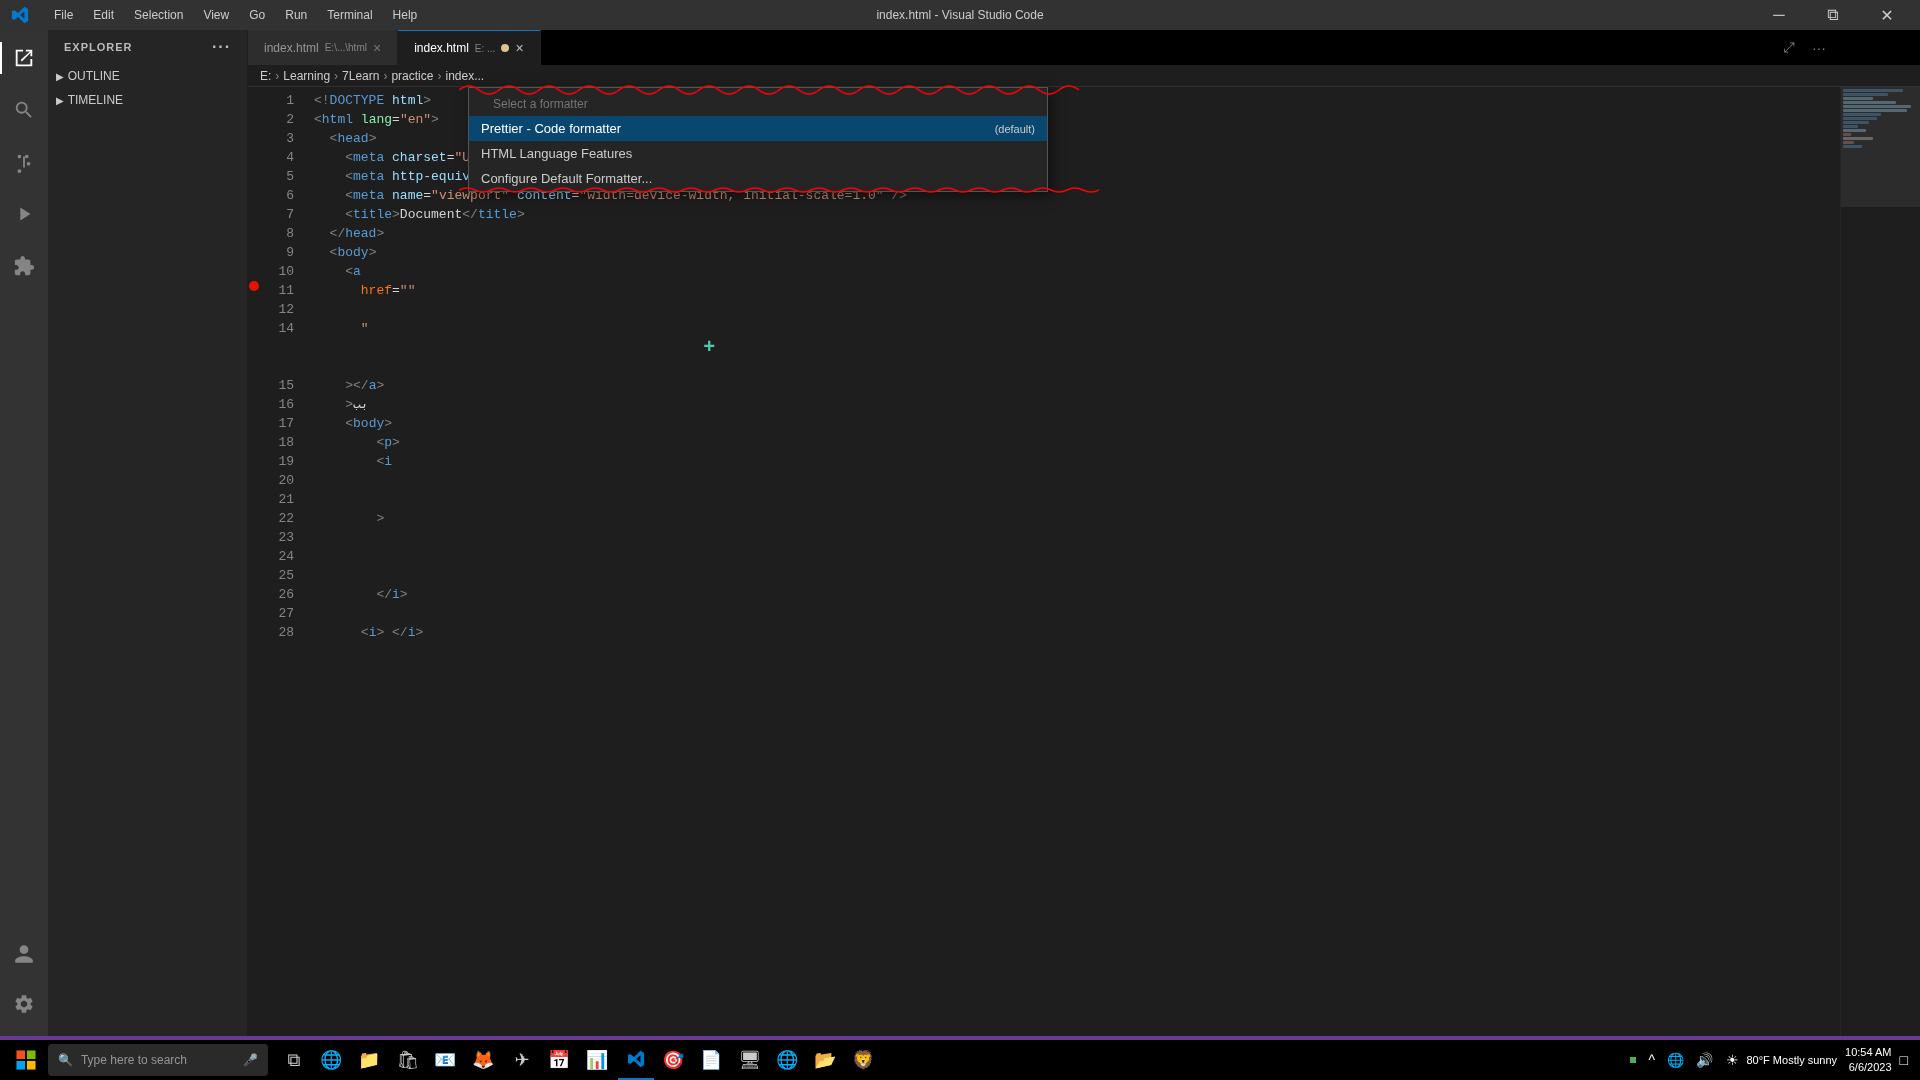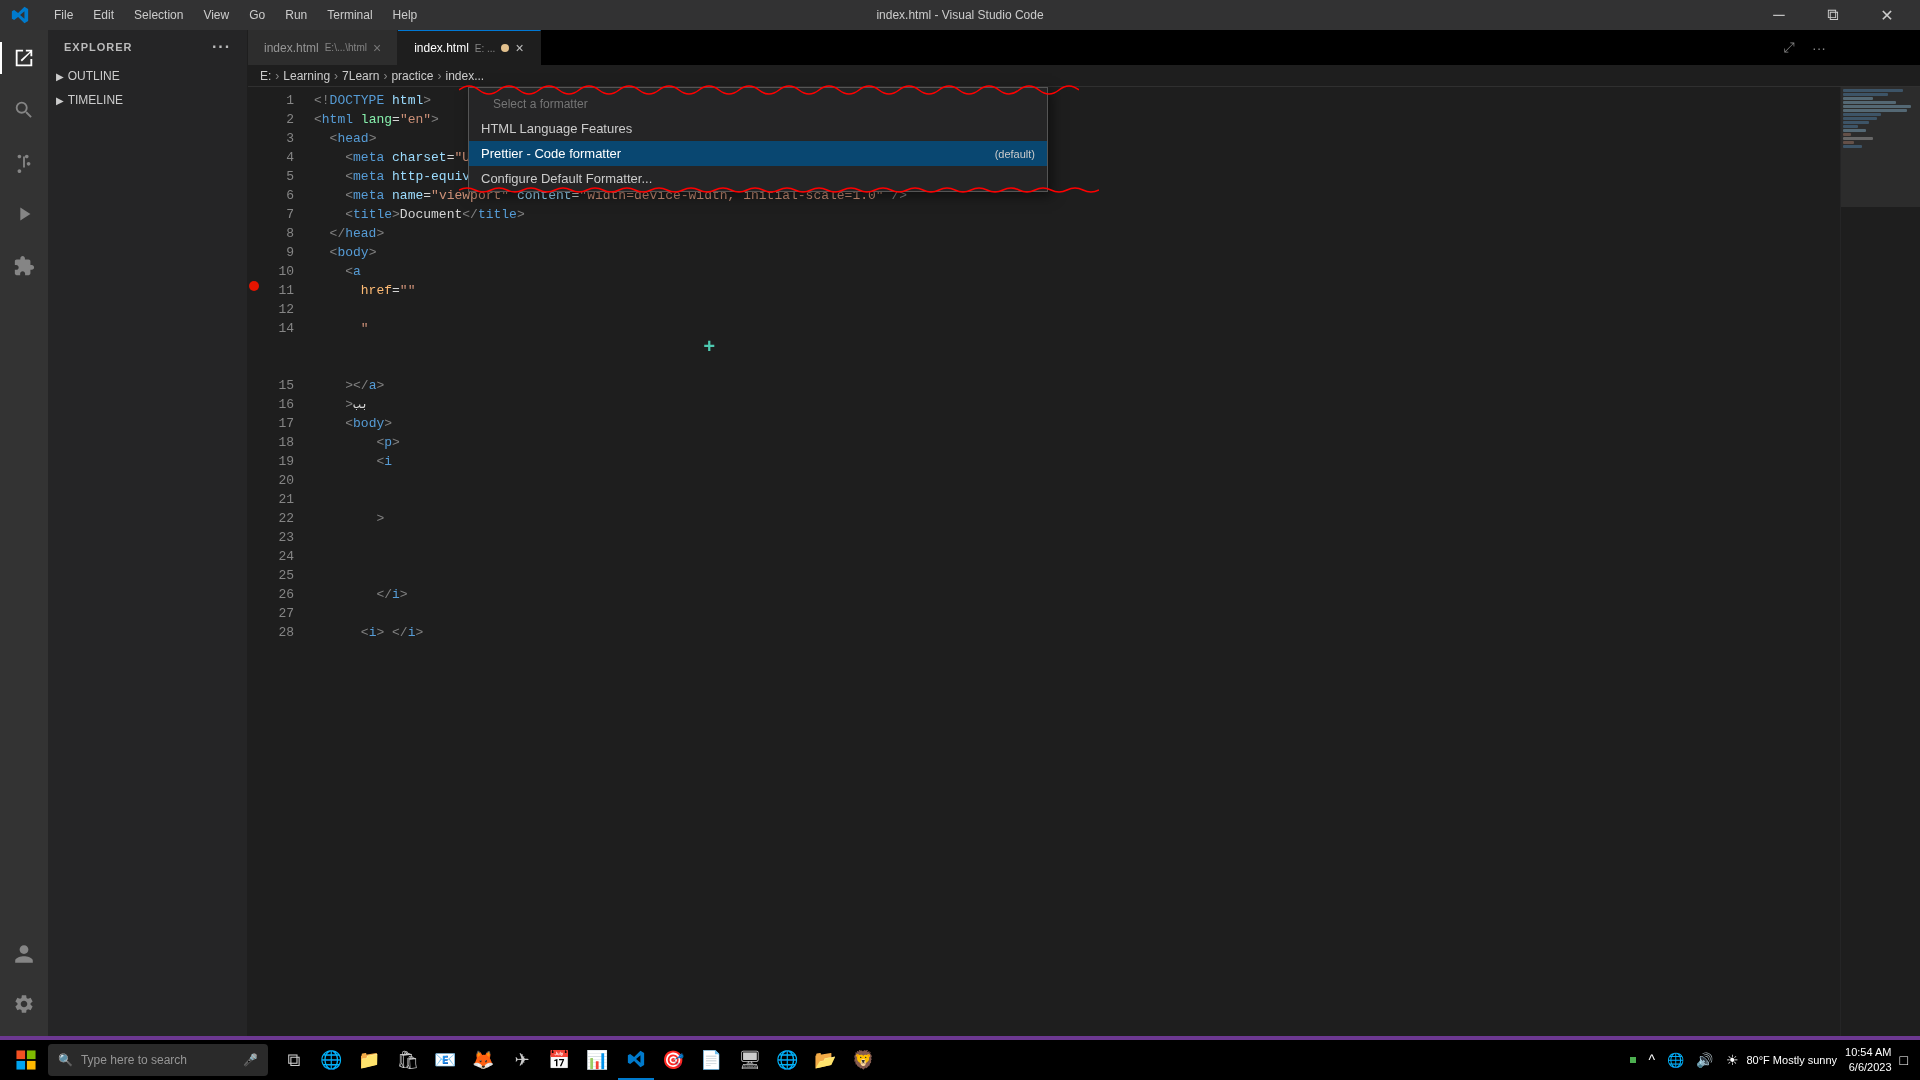--- a/index.html
+++ b/index.html
@@ -492,26 +492,26 @@
 
       <svg style="position:absolute;top:-10px;left:-10px;width:620px;height:20px;z-index:300;pointer-events:none;" viewBox="0 0 620 20">
         <path d="M0,12 Q10,4 20,12 Q30,20 40,12 Q50,4 60,12 Q70,20 80,12 Q90,4 100,12 Q110,20 120,12 Q130,4 140,12 Q150,20 160,12 Q170,4 180,12 Q190,20 200,12 Q210,4 220,12 Q230,20 240,12 Q250,4 260,12 Q270,20 280,12 Q290,4 300,12 Q310,20 320,12 Q330,4 340,12 Q350,20 360,12 Q370,4 380,12 Q390,20 400,12 Q410,4 420,12 Q430,20 440,12 Q450,4 460,12 Q470,20 480,12 Q490,4 500,12 Q510,20 520,12 Q530,4 540,12 Q550,20 560,12 Q570,4 580,12 Q590,20 600,12 Q610,4 620,12" stroke="red" stroke-width="1.5" fill="none"></path>
       </svg>
       <svg style="position:absolute;bottom:-4px;left:-10px;width:640px;height:10px;z-index:300;pointer-events:none;" viewBox="0 0 640 10">
         <path d="M0,5 Q8,1 16,5 Q24,9 32,5 Q40,1 48,5 Q56,9 64,5 Q72,1 80,5 Q88,9 96,5 Q104,1 112,5 Q120,9 128,5 Q136,1 144,5 Q152,9 160,5 Q168,1 176,5 Q184,9 192,5 Q200,1 208,5 Q216,9 224,5 Q232,1 240,5 Q248,9 256,5 Q264,1 272,5 Q280,9 288,5 Q296,1 304,5 Q312,9 320,5 Q328,1 336,5 Q344,9 352,5 Q360,1 368,5 Q376,9 384,5 Q392,1 400,5 Q408,9 416,5 Q424,1 432,5 Q440,9 448,5 Q456,1 464,5 Q472,9 480,5 Q488,1 496,5 Q504,9 512,5 Q520,1 528,5 Q536,9 544,5 Q552,1 560,5 Q568,9 576,5 Q584,1 592,5 Q600,9 608,5 Q616,1 624,5 Q632,9 640,5" stroke="red" stroke-width="1.5" fill="none"></path>
       </svg>
       <div style="padding: 6px 12px 4px 12px;">
         <input type="text" style="width: 100%; background: transparent; border: none; outline: none; font-size: 12px; color: #bef264; font-family: inherit; margin-left: 12px;" placeholder="Select a formatter">
       </div>
-      <div class="formatter-item">
-        <span class="formatter-item-label">HTML Language Features</span>
-      </div>
       <div class="formatter-item active">
         <span class="formatter-item-label">Prettier - Code formatter</span>
         <span class="formatter-item-default">(default)</span>
+      </div>
+      <div class="formatter-item">
+        <span class="formatter-item-label">HTML Language Features</span>
       </div>
       <div class="formatter-item">
         <span class="formatter-item-label">Configure Default Formatter...</span>
       </div>
     </div>
 
     <div style="display:flex;flex:1;overflow:hidden;">
       <div class="code-editor">
         <div class="code-lines">
 
@@ -573,21 +573,21 @@
             <div class="line-indicator"></div>
             <div class="line-number">10</div>
             <div class="line-content">    <span style="color:#808080;">&lt;</span><span style="color:#569cd6;">a</span></div>
           </div>
 
           <div class="code-line">
             <div class="line-indicator">
               <div class="breakpoint"></div>
             </div>
             <div class="line-number">11</div>
-            <div class="line-content">      <span style="color:#fdba74;">href</span><span style="color:#d4d4d4;">=</span><span style="color:#ce9178;">""</span></div>
+            <div class="line-content">      <span style="color:#f97316;">href</span><span style="color:#d4d4d4;">=</span><span style="color:#ce9178;">""</span></div>
           </div>
 
           <div class="code-line">
             <div class="line-indicator"></div>
             <div class="line-number">12</div>
             <div class="line-content"></div>
           </div>
 
 
           <div class="code-line">

